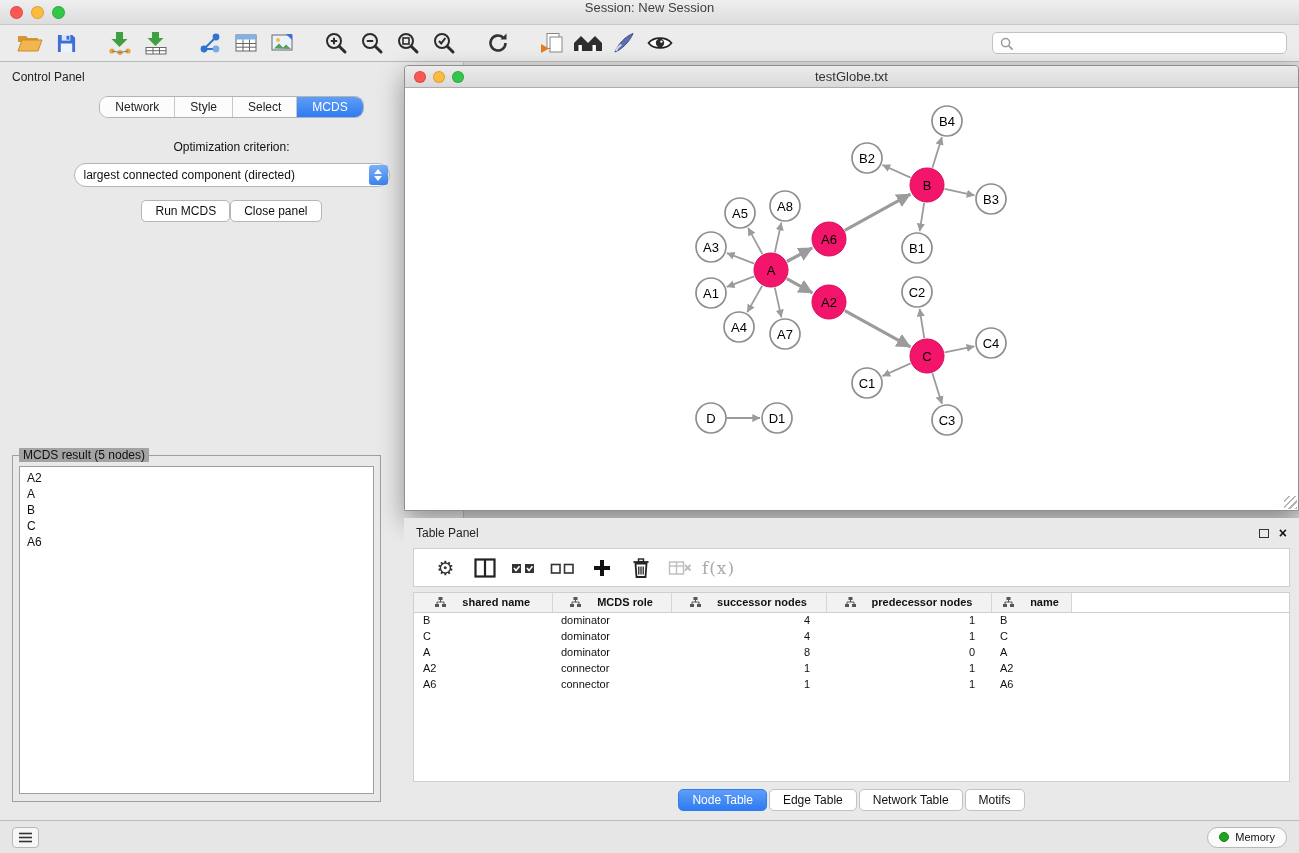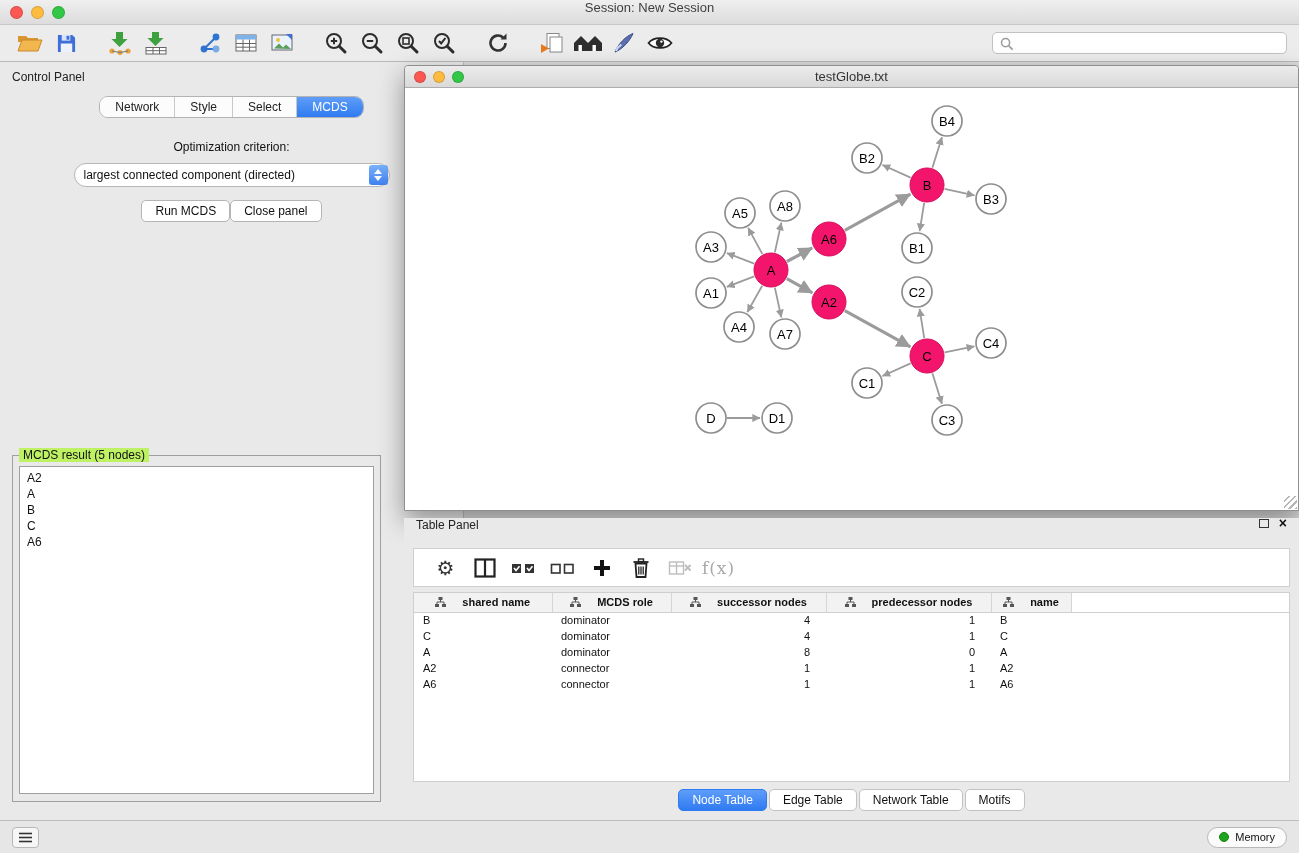--- a/index.html
+++ b/index.html
@@ -31,37 +31,37 @@
   .seg-item:last-child{border-right:none}
   .seg-item.active{background:linear-gradient(#5f9df8,#2f7bf2);color:#fff}
   .opt-label{text-align:center;margin-top:22px;font-size:12px;color:#111}
   .combo{margin:9px auto 0;width:316px;height:24px;background:#fff;border:1px solid #b5b5b5;border-radius:12px;display:flex;align-items:center;font-size:12px;padding:0 24px 0 9px;position:relative}
   .combo-stepper{position:absolute;right:1px;top:1px;bottom:1px;width:19px;background:linear-gradient(#79b2fb,#3e82f1);border-radius:3px;display:flex;flex-direction:column;align-items:center;justify-content:center;gap:2px}
   .arr-up{width:0;height:0;border-left:4px solid transparent;border-right:4px solid transparent;border-bottom:5px solid #fff}
   .arr-dn{width:0;height:0;border-left:4px solid transparent;border-right:4px solid transparent;border-top:5px solid #fff}
   .btn-row{display:flex;justify-content:center;margin-top:13px}
   .btn{background:#fff;border:1px solid #b5b5b5;border-radius:5px;font-size:12px;padding:3px 13px;color:#111}
   .result-box{position:absolute;left:12px;top:393px;width:369px;height:347px;border:1px solid #9f9f9f;background:#e9e9e9}
-  .result-legend{position:absolute;top:-8px;left:6px;background:#bef264;padding:0 4px;font-size:12px;color:#111}
+  .result-legend{position:absolute;top:-8px;left:6px;background:#a3a3a3;padding:0 4px;font-size:12px;color:#111}
   .result-list{position:absolute;left:6px;right:6px;top:10px;bottom:7px;background:#fff;border:1px solid #9f9f9f;padding:3px 7px;font-size:12px;line-height:16px;overflow:auto}
 
   
   .desktop{position:absolute;left:392px;top:62px;right:0;height:758px;background:#dadada}
 
   
   .net-window{position:absolute;left:404px;top:65px;width:895px;height:446px;background:#fff;border:1px solid #8f8f8f;border-radius:4px 4px 0 0;box-shadow:0 10px 26px rgba(0,0,0,.38)}
   .net-titlebar{height:22px;background:linear-gradient(#ececec,#d9d9d9);border-bottom:1px solid #adadad;display:flex;align-items:center;justify-content:center;font-size:13px;color:#333;border-radius:4px 4px 0 0;position:relative}
   .net-traffic{position:absolute;left:9px;top:5px;display:flex;gap:7px}
   .net-light{width:12px;height:12px;border-radius:50%;border:1px solid rgba(0,0,0,.15)}
   .net-canvas{display:block;background:#fff}
   .resize-grip{position:absolute;right:1px;bottom:1px;width:13px;height:13px;background:repeating-linear-gradient(135deg,transparent 0 3px,#b5b5b5 3px 4.5px)}
 
   
   .table-panel{position:absolute;left:404px;top:518px;width:895px;height:302px;background:#e9e9e9}
-  .tp-header{height:30px;display:flex;align-items:flex-start;padding:0 12px;font-size:12px;color:#222}
+  .tp-header{height:30px;display:flex;align-items:center;padding:0 12px;font-size:12px;color:#222}
   .tp-toolbar{margin:0 9px;height:39px;background:#fff;border:1px solid #cfcfcf;display:flex;align-items:center;gap:0;padding:0 12px}
   .tp-icon{width:39px;height:30px;display:flex;align-items:center;justify-content:center}
   .gear-glyph{font-size:20px;color:#333;font-family:"DejaVu Sans",sans-serif}
   .fx{font-family:"DejaVu Serif",serif;font-size:17px;color:#a9a9a9;letter-spacing:1px}
   .tp-table-wrap{margin:5px 9px 0 9px;height:190px;background:#fff;border:1px solid #cfcfcf;overflow:hidden}
   table{border-collapse:collapse;width:100%;font-size:11px;table-layout:fixed}
   th{background:#f2f2f2;border-right:1px solid #d6d6d6;border-bottom:1px solid #cfcfcf;font-weight:bold;height:19px;font-size:11px;color:#111;text-align:center}
   th .hlabel{margin-left:16px}
   th.filler{background:#fff;border-right:none}
   th:nth-child(1){width:138px}th:nth-child(2){width:119px}th:nth-child(3){width:155px}th:nth-child(4){width:165px}th:nth-child(5){width:80px}th:nth-child(6){width:auto}

